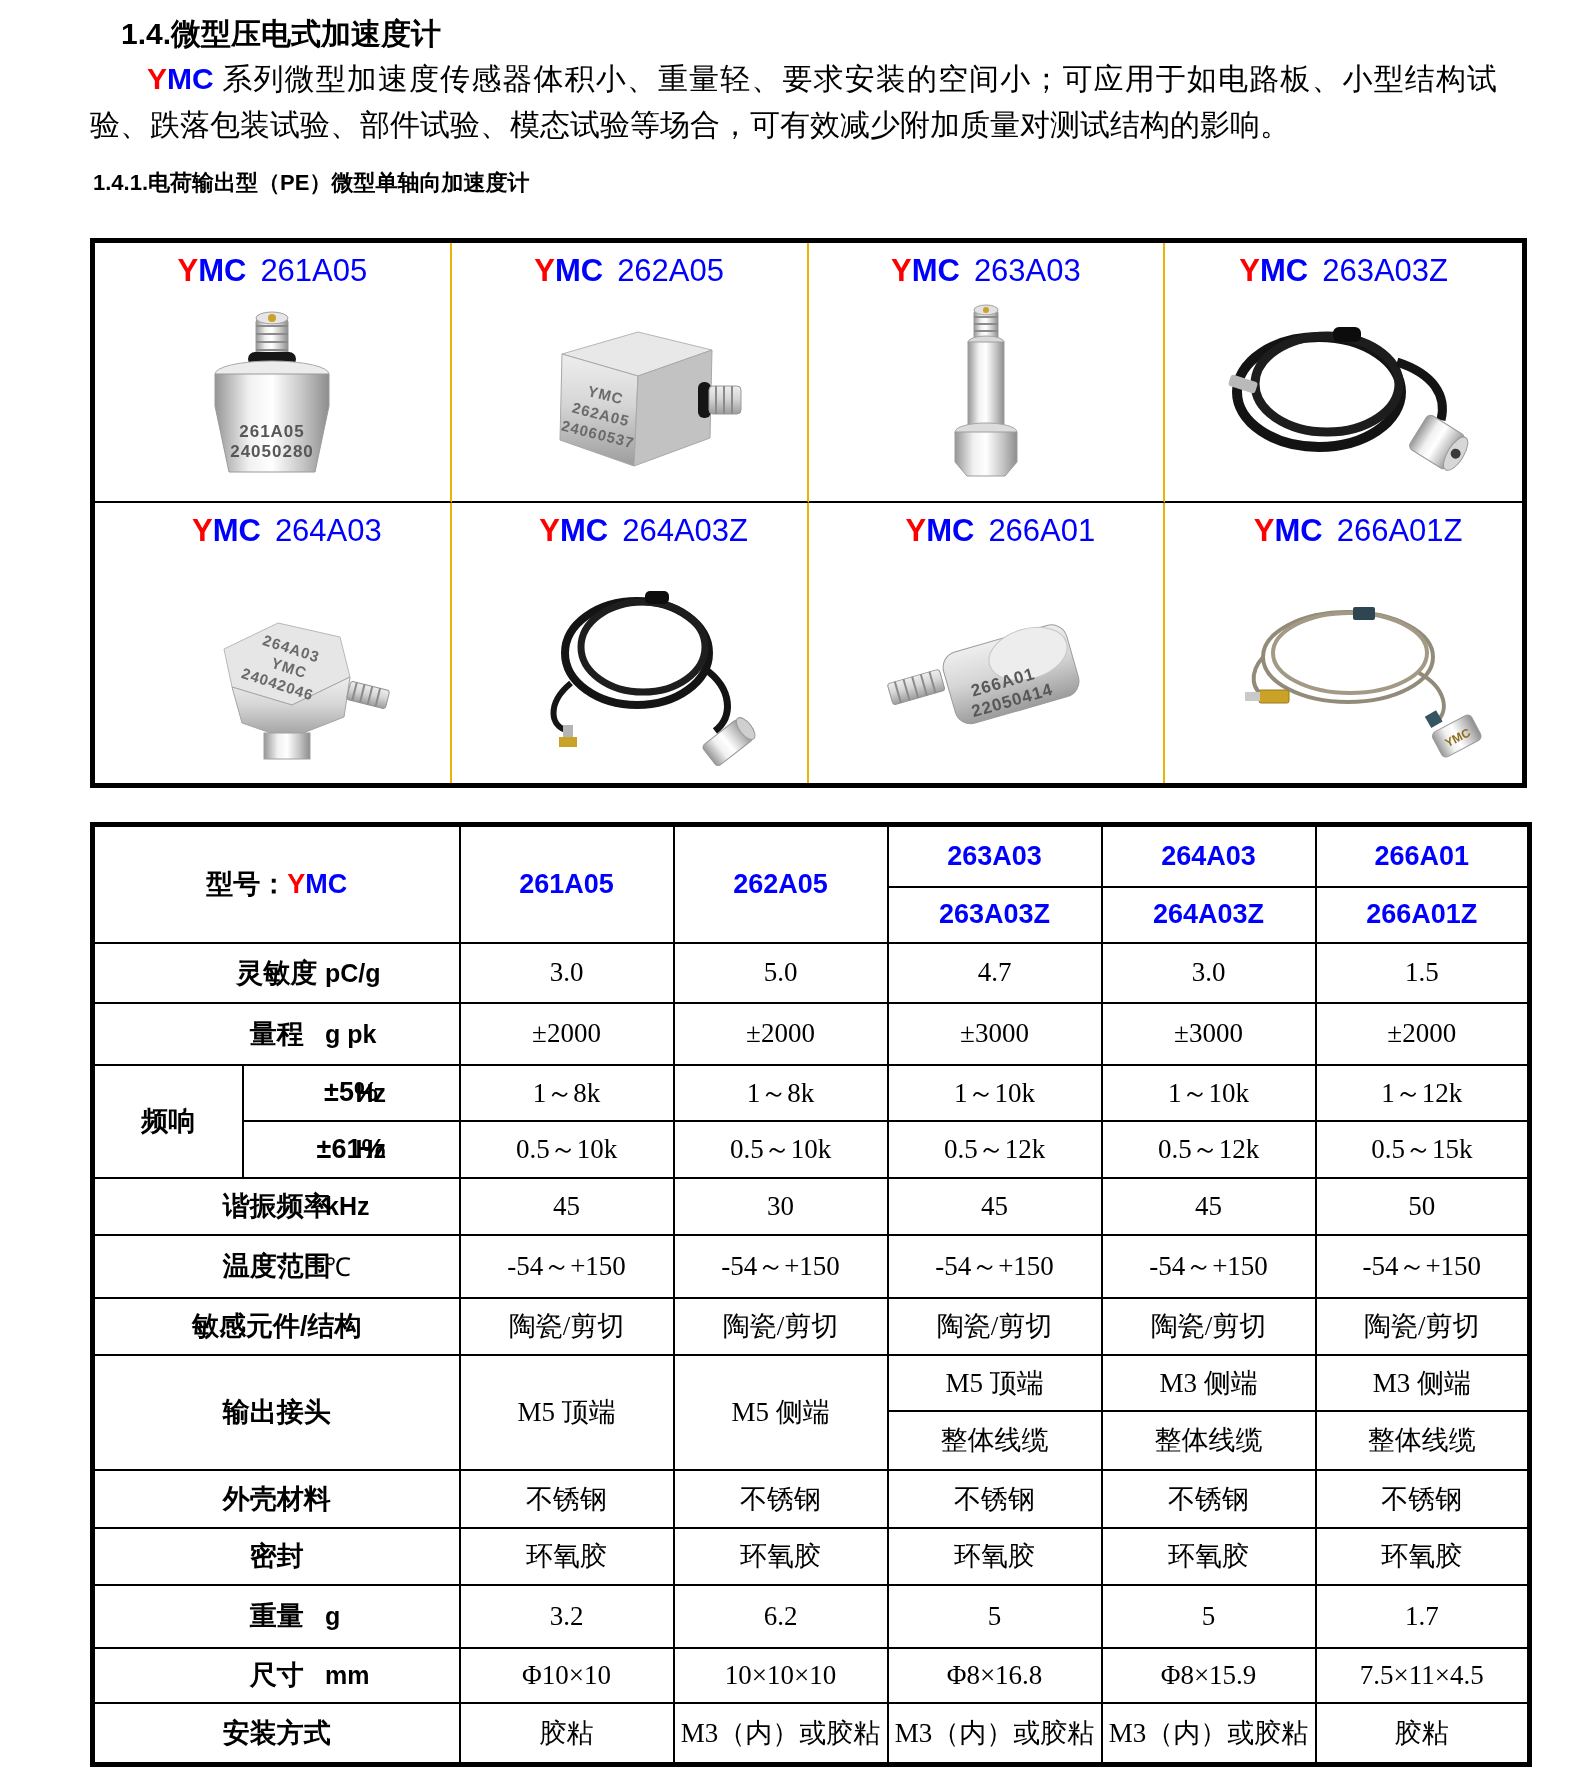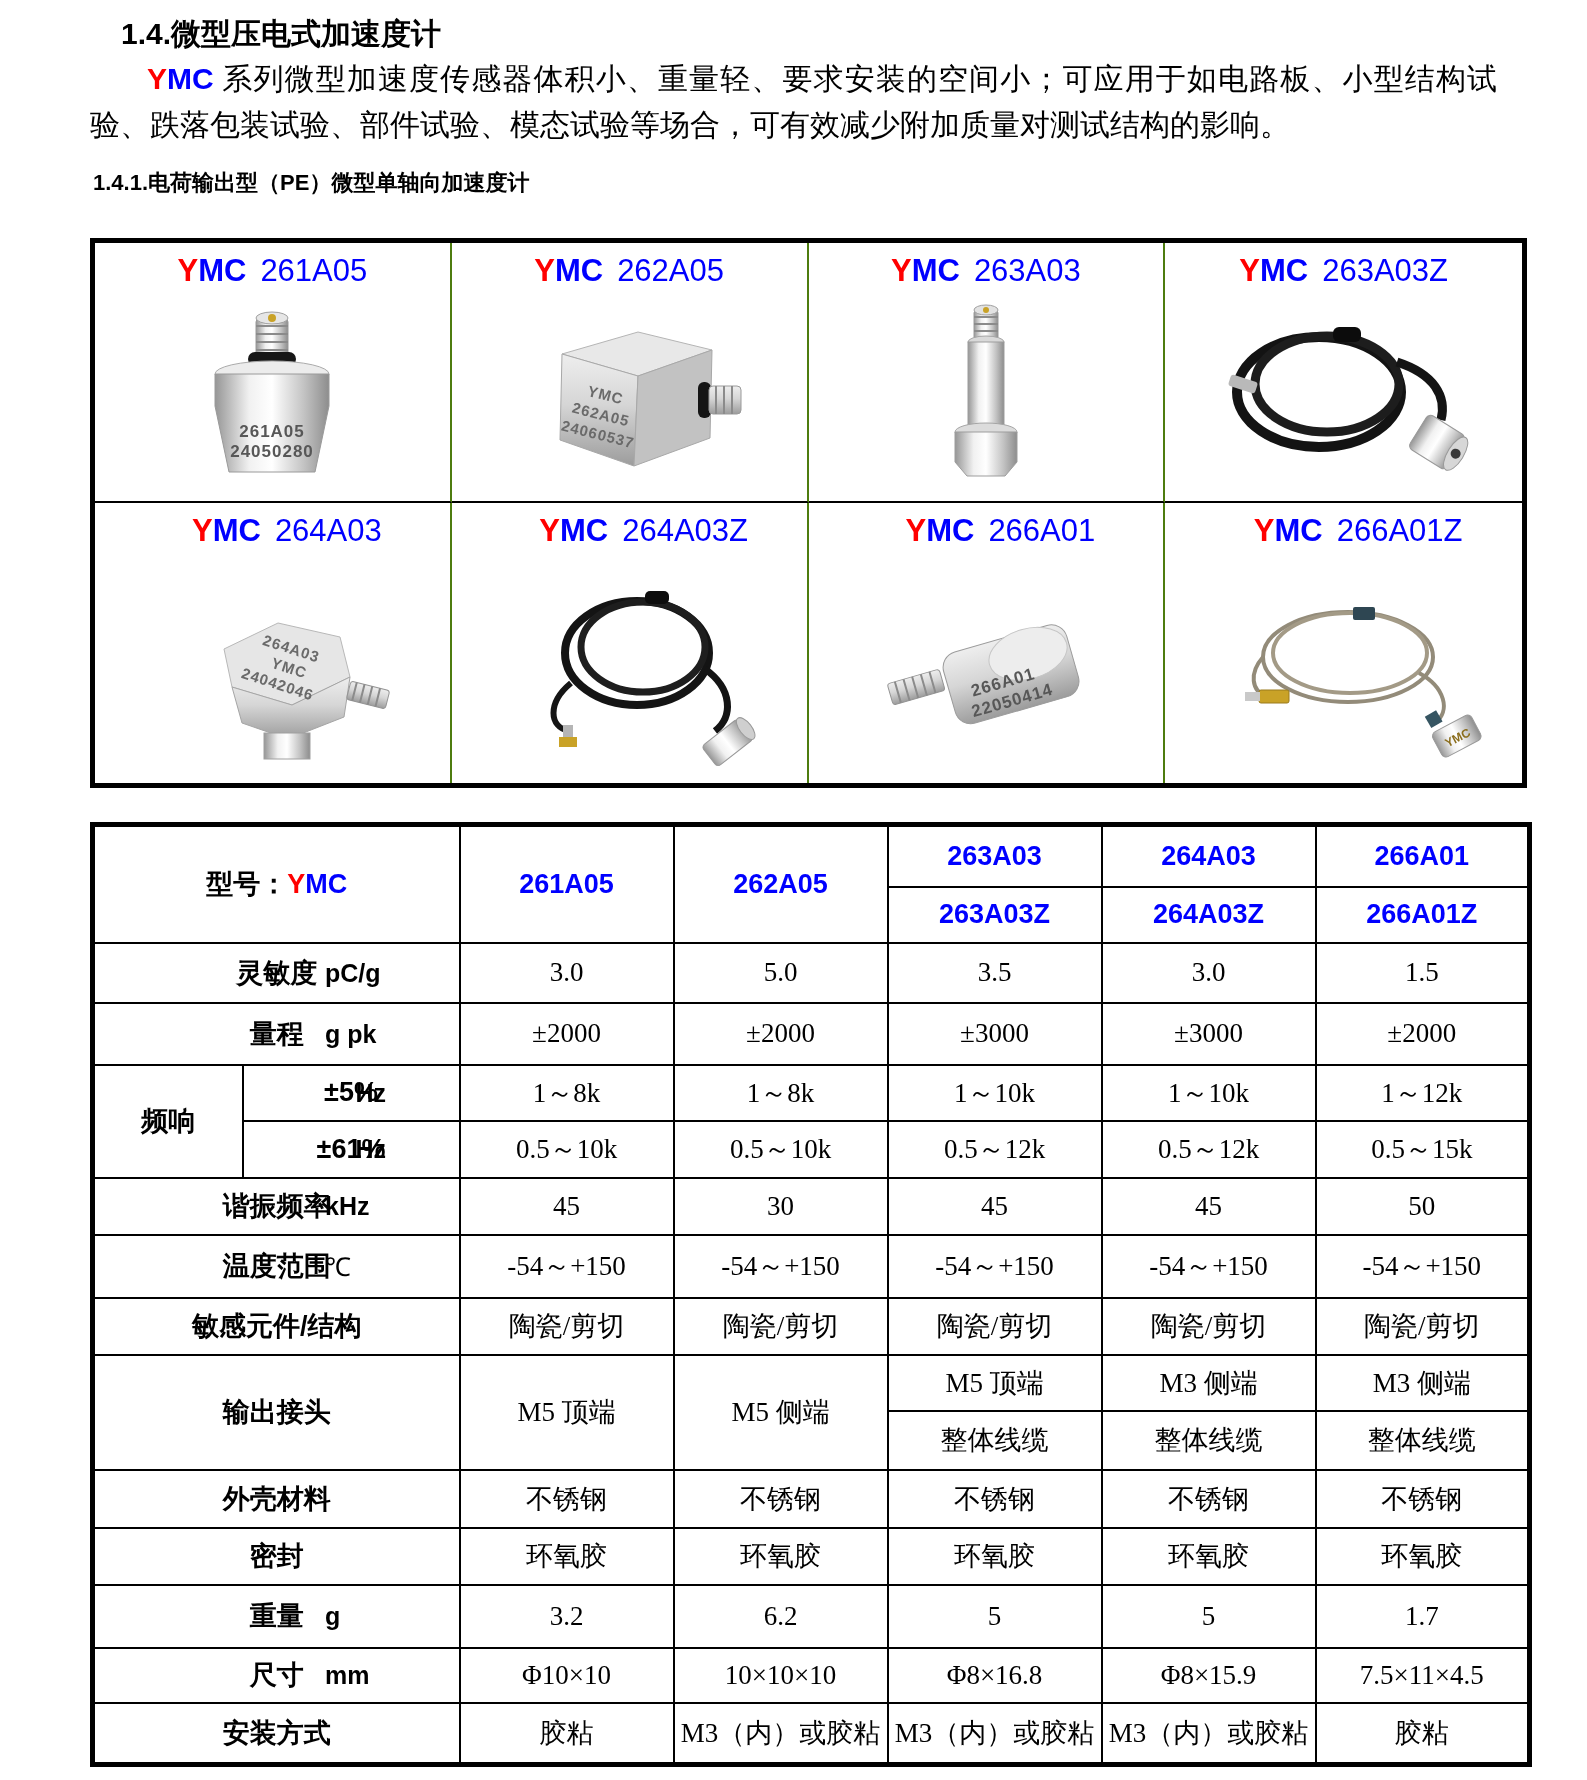--- a/index.html
+++ b/index.html
@@ -15,21 +15,21 @@
   .h2 { position:absolute; left:93px;  top:168px; font-size:22px; font-weight:bold;text-align:center; }
   .intro { position:absolute; left:90px; top:56px; width:1407px; margin:0;
            font-size:30px; line-height:46px; text-align:justify; text-indent:57px;
            font-family:"Liberation Serif","DejaVu Serif",serif; }
   .intro .bold { font-size:30px; }
 
   
   .pgrid { position:absolute; left:90px; top:238px; width:1437px; height:550px;
            border:5px solid #000; display:grid;
            grid-template-columns:repeat(4,1fr); grid-template-rows:260px 1fr; }
-  .pcell { border-right:2px solid #4d7c0f; border-bottom:2px solid #000;
+  .pcell { border-right:2px solid #eab308; border-bottom:2px solid #000;
            display:flex; flex-direction:column; align-items:center; padding-top:8px; overflow:hidden; }
   .pcell:nth-child(4n) { border-right:none; }
   .pcell:nth-child(n+5) { border-bottom:none;padding-left:29px; }
   .plabel { font-size:31px; white-space:nowrap; margin-top:2px; }
   .plabel .model { color:var(--blue,#0000ff); margin-left:14px; font-weight:500; }
   .pphoto { flex:1; width:100%; display:flex; align-items:center; justify-content:center; }
   .engrave  { font:700 17px "Liberation Sans",sans-serif; fill:#575757; text-anchor:middle; letter-spacing:1px; }
   .engrave2 { font:700 15px "Liberation Sans",sans-serif; fill:#6a6a6a; text-anchor:middle; letter-spacing:1px; }
 
   
@@ -241,21 +241,21 @@
         </tr>
         <tr style="height:56px">
           <td class="mhead">263A03Z</td>
           <td class="mhead">264A03Z</td>
           <td class="mhead">266A01Z</td>
         </tr>
         <tr style="height:60px">
           <td colspan="2" class="lblcell"><span class="lbl">灵敏度</span><span class="unit">pC/g</span></td>
           <td class="val">3.0</td>
           <td class="val">5.0</td>
-          <td class="val">3.5</td>
+          <td class="val">4.7</td>
           <td class="val">3.0</td>
           <td class="val">1.5</td>
         </tr>
         <tr style="height:62px">
           <td colspan="2" class="lblcell"><span class="lbl">量程</span><span class="unit">g pk</span></td>
           <td class="val">±2000</td>
           <td class="val">±2000</td>
           <td class="val">±3000</td>
           <td class="val">±3000</td>
           <td class="val">±2000</td>

